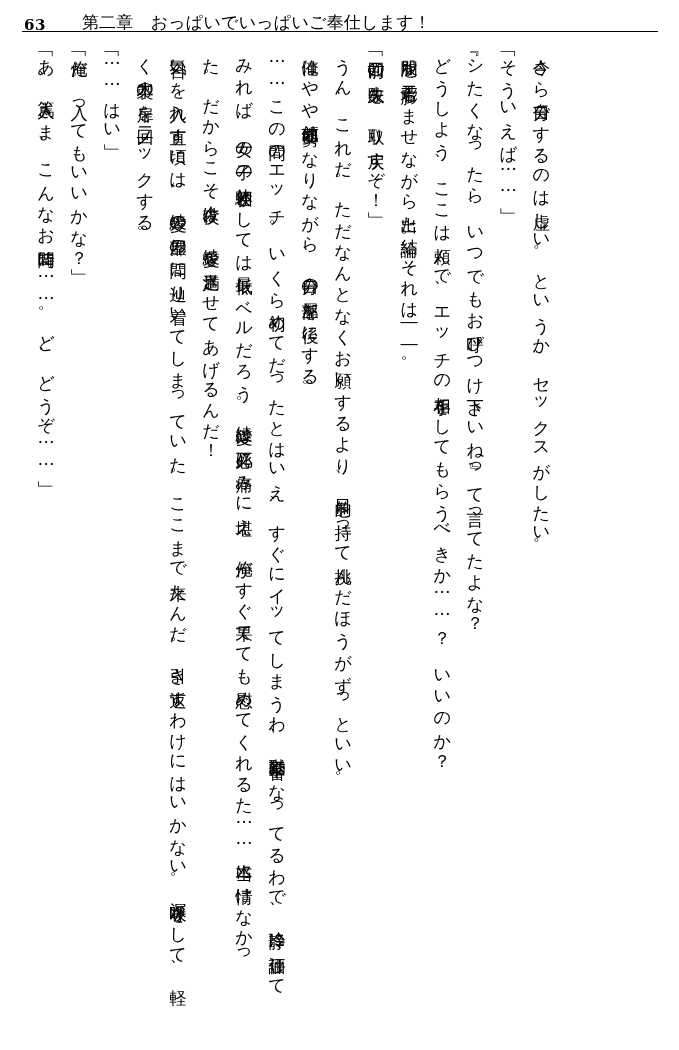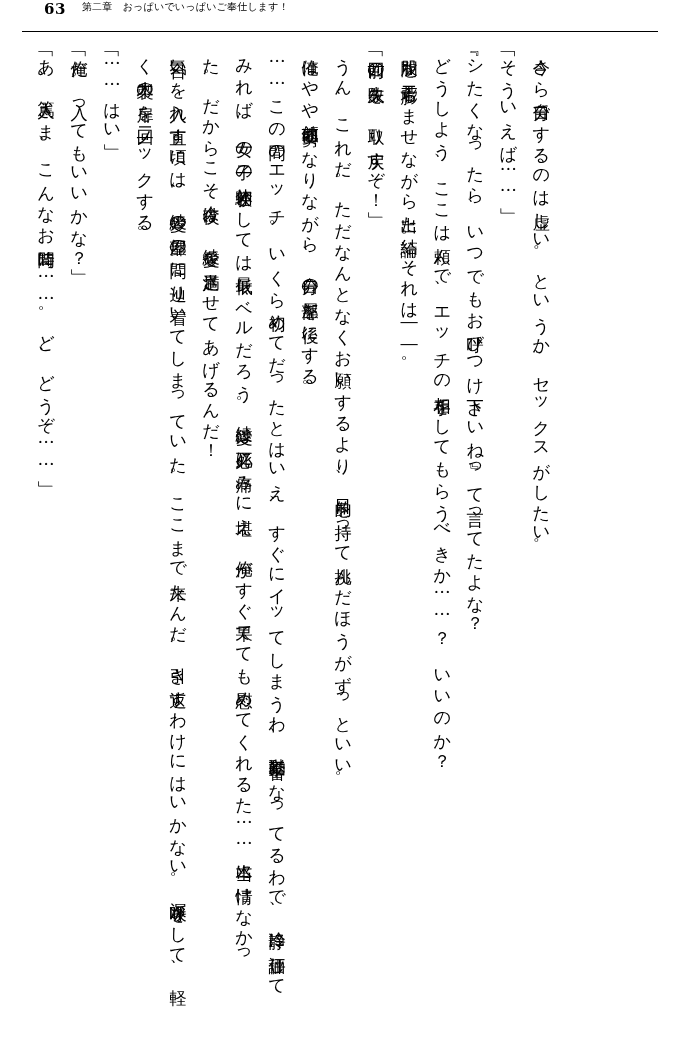--- a/index.html
+++ b/index.html
@@ -26,36 +26,37 @@
   }
 
   
   .page-header {
     position: absolute;
     left: 0;
     top: 0;
     width: 679px;
     height: 34px;
     display: flex;
-    align-items: flex-start;
-    padding-left: 44px;
+    align-items: flex-end;
+    padding-left: 24px;
     box-sizing: border-box;
     font-size: 14.5px;
     letter-spacing: 0.5px;
     white-space: nowrap;
   }
   .page-number {
     font-weight: bold;
     font-size: 15px;
     margin-right: 16px;
     font-family: "DejaVu Serif", "Liberation Serif", serif;
   }
   .chapter-title {
-    font-size: 10px;
+    font-size: 17px;
     letter-spacing: 0.2px;
+    margin-left: 20px;
   }
   .header-rule {
     position: absolute;
     left: 22px;
     top: 31px;
     width: 636px;
     height: 1px;
     background: #000;
   }
 

